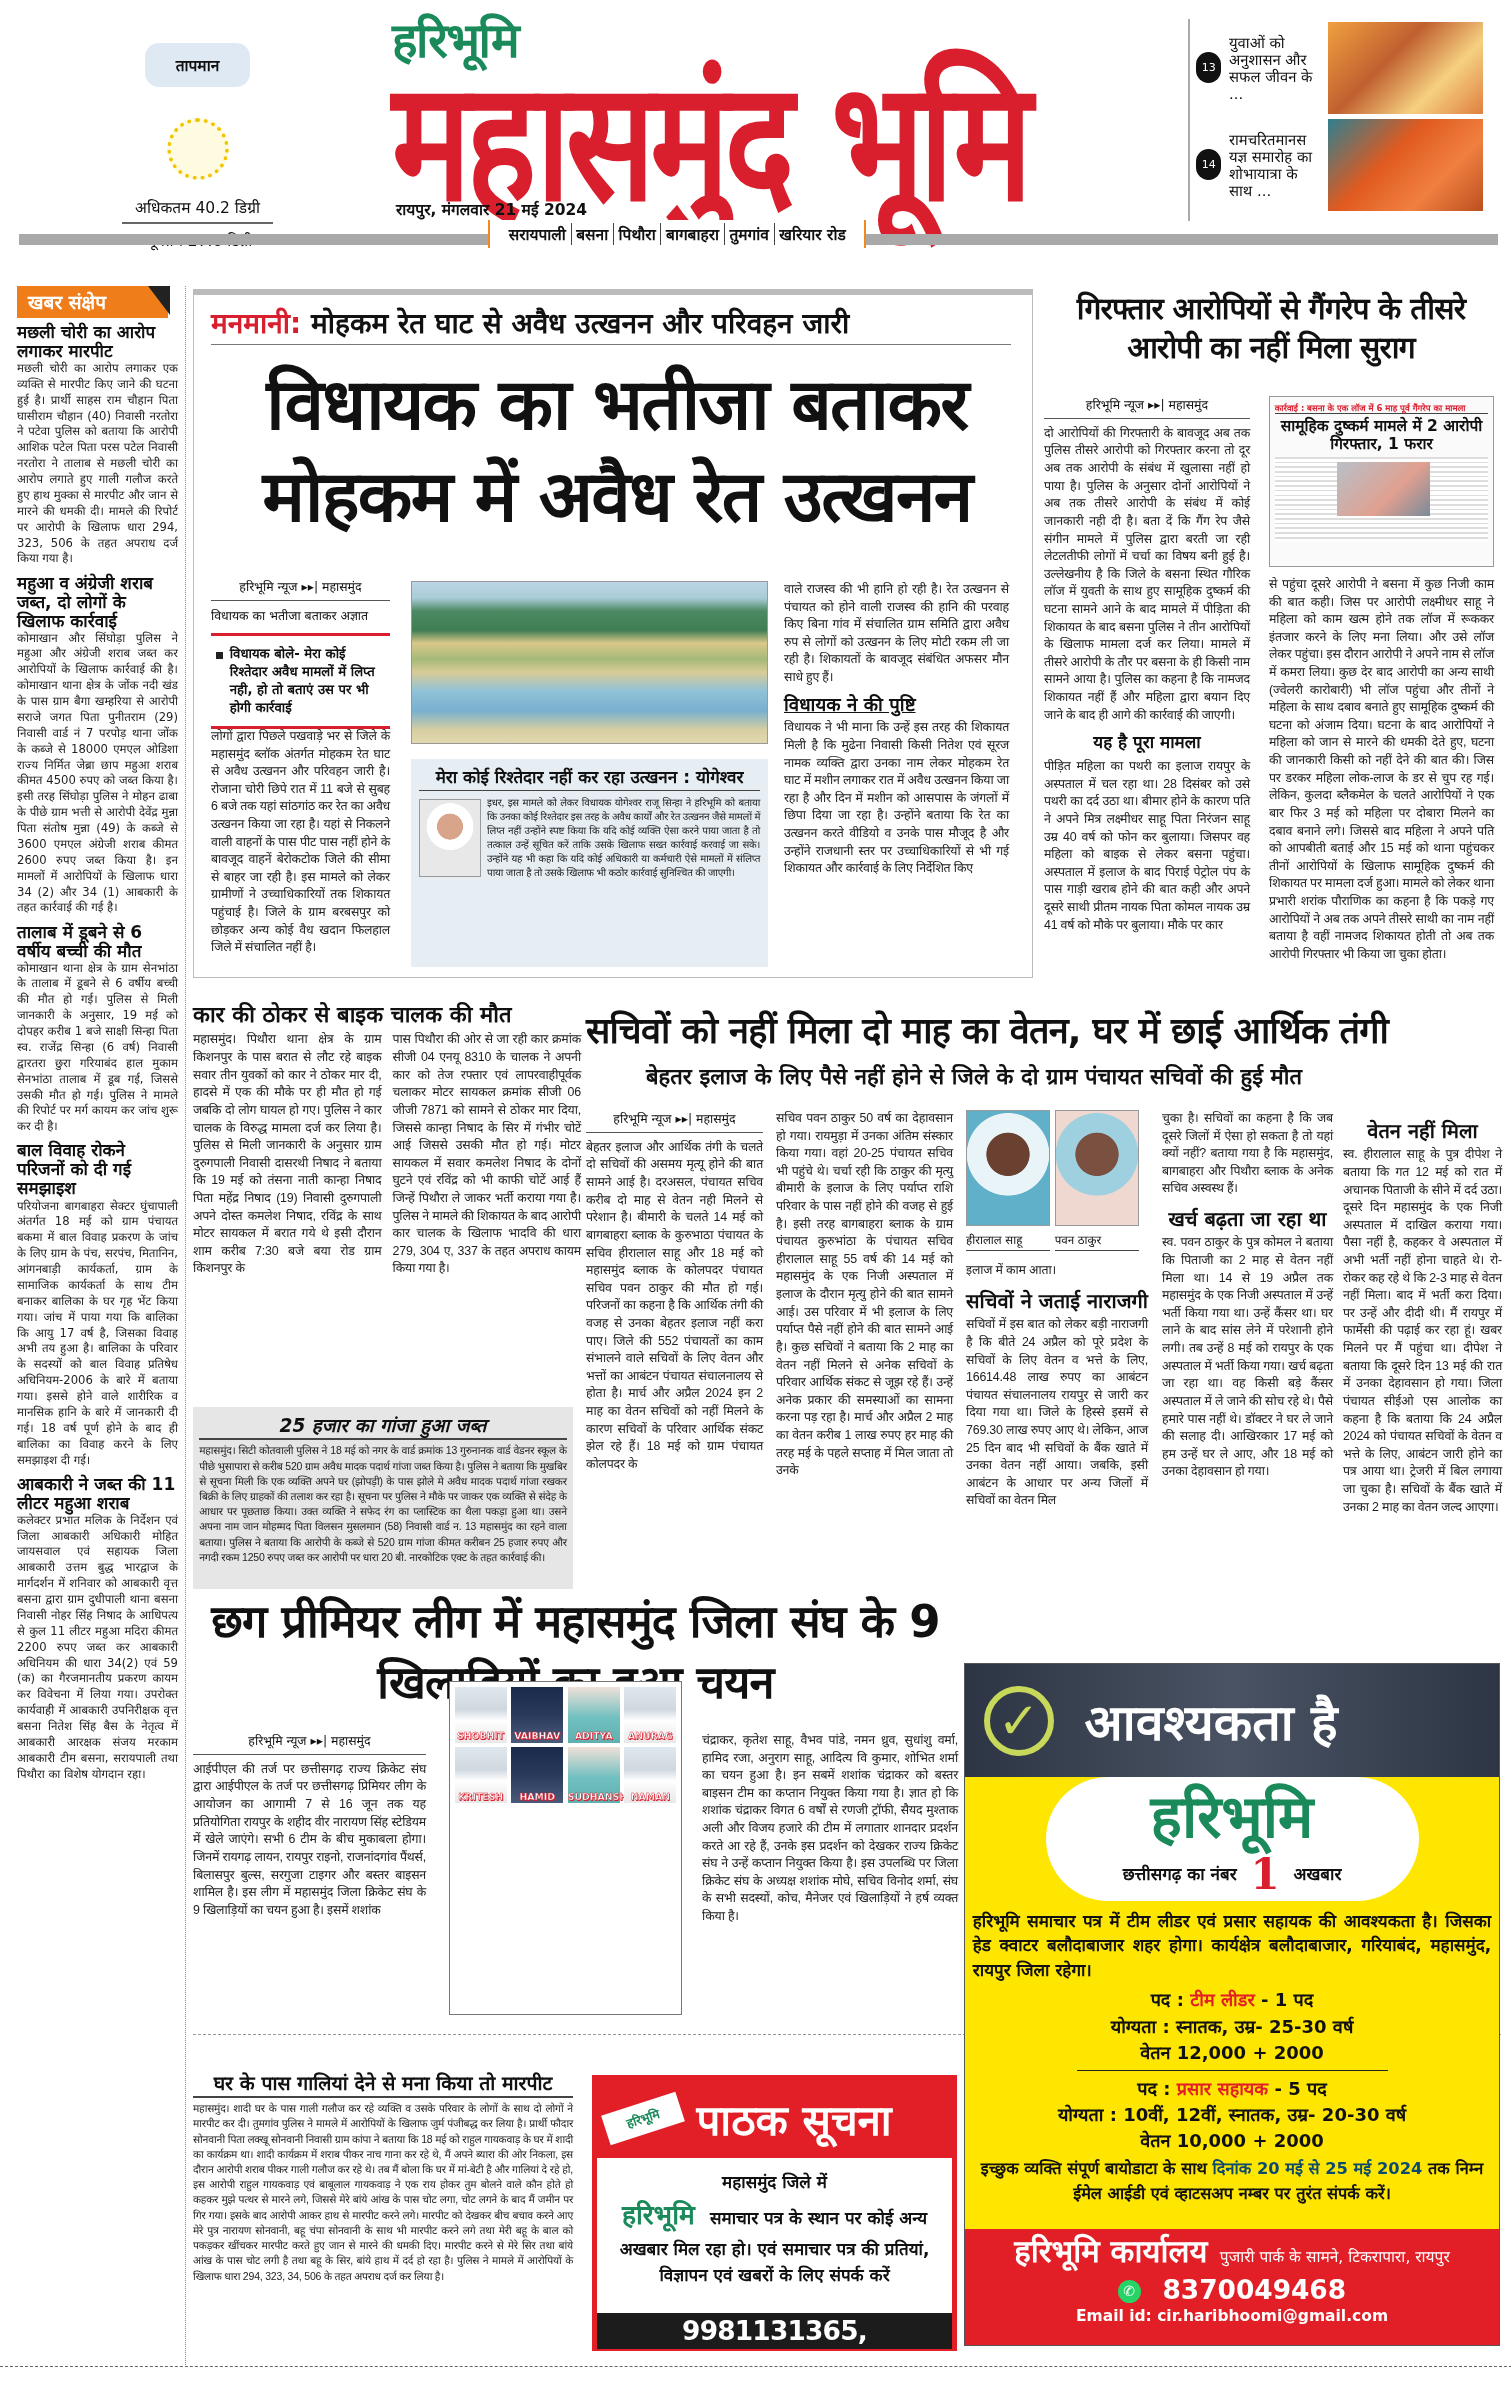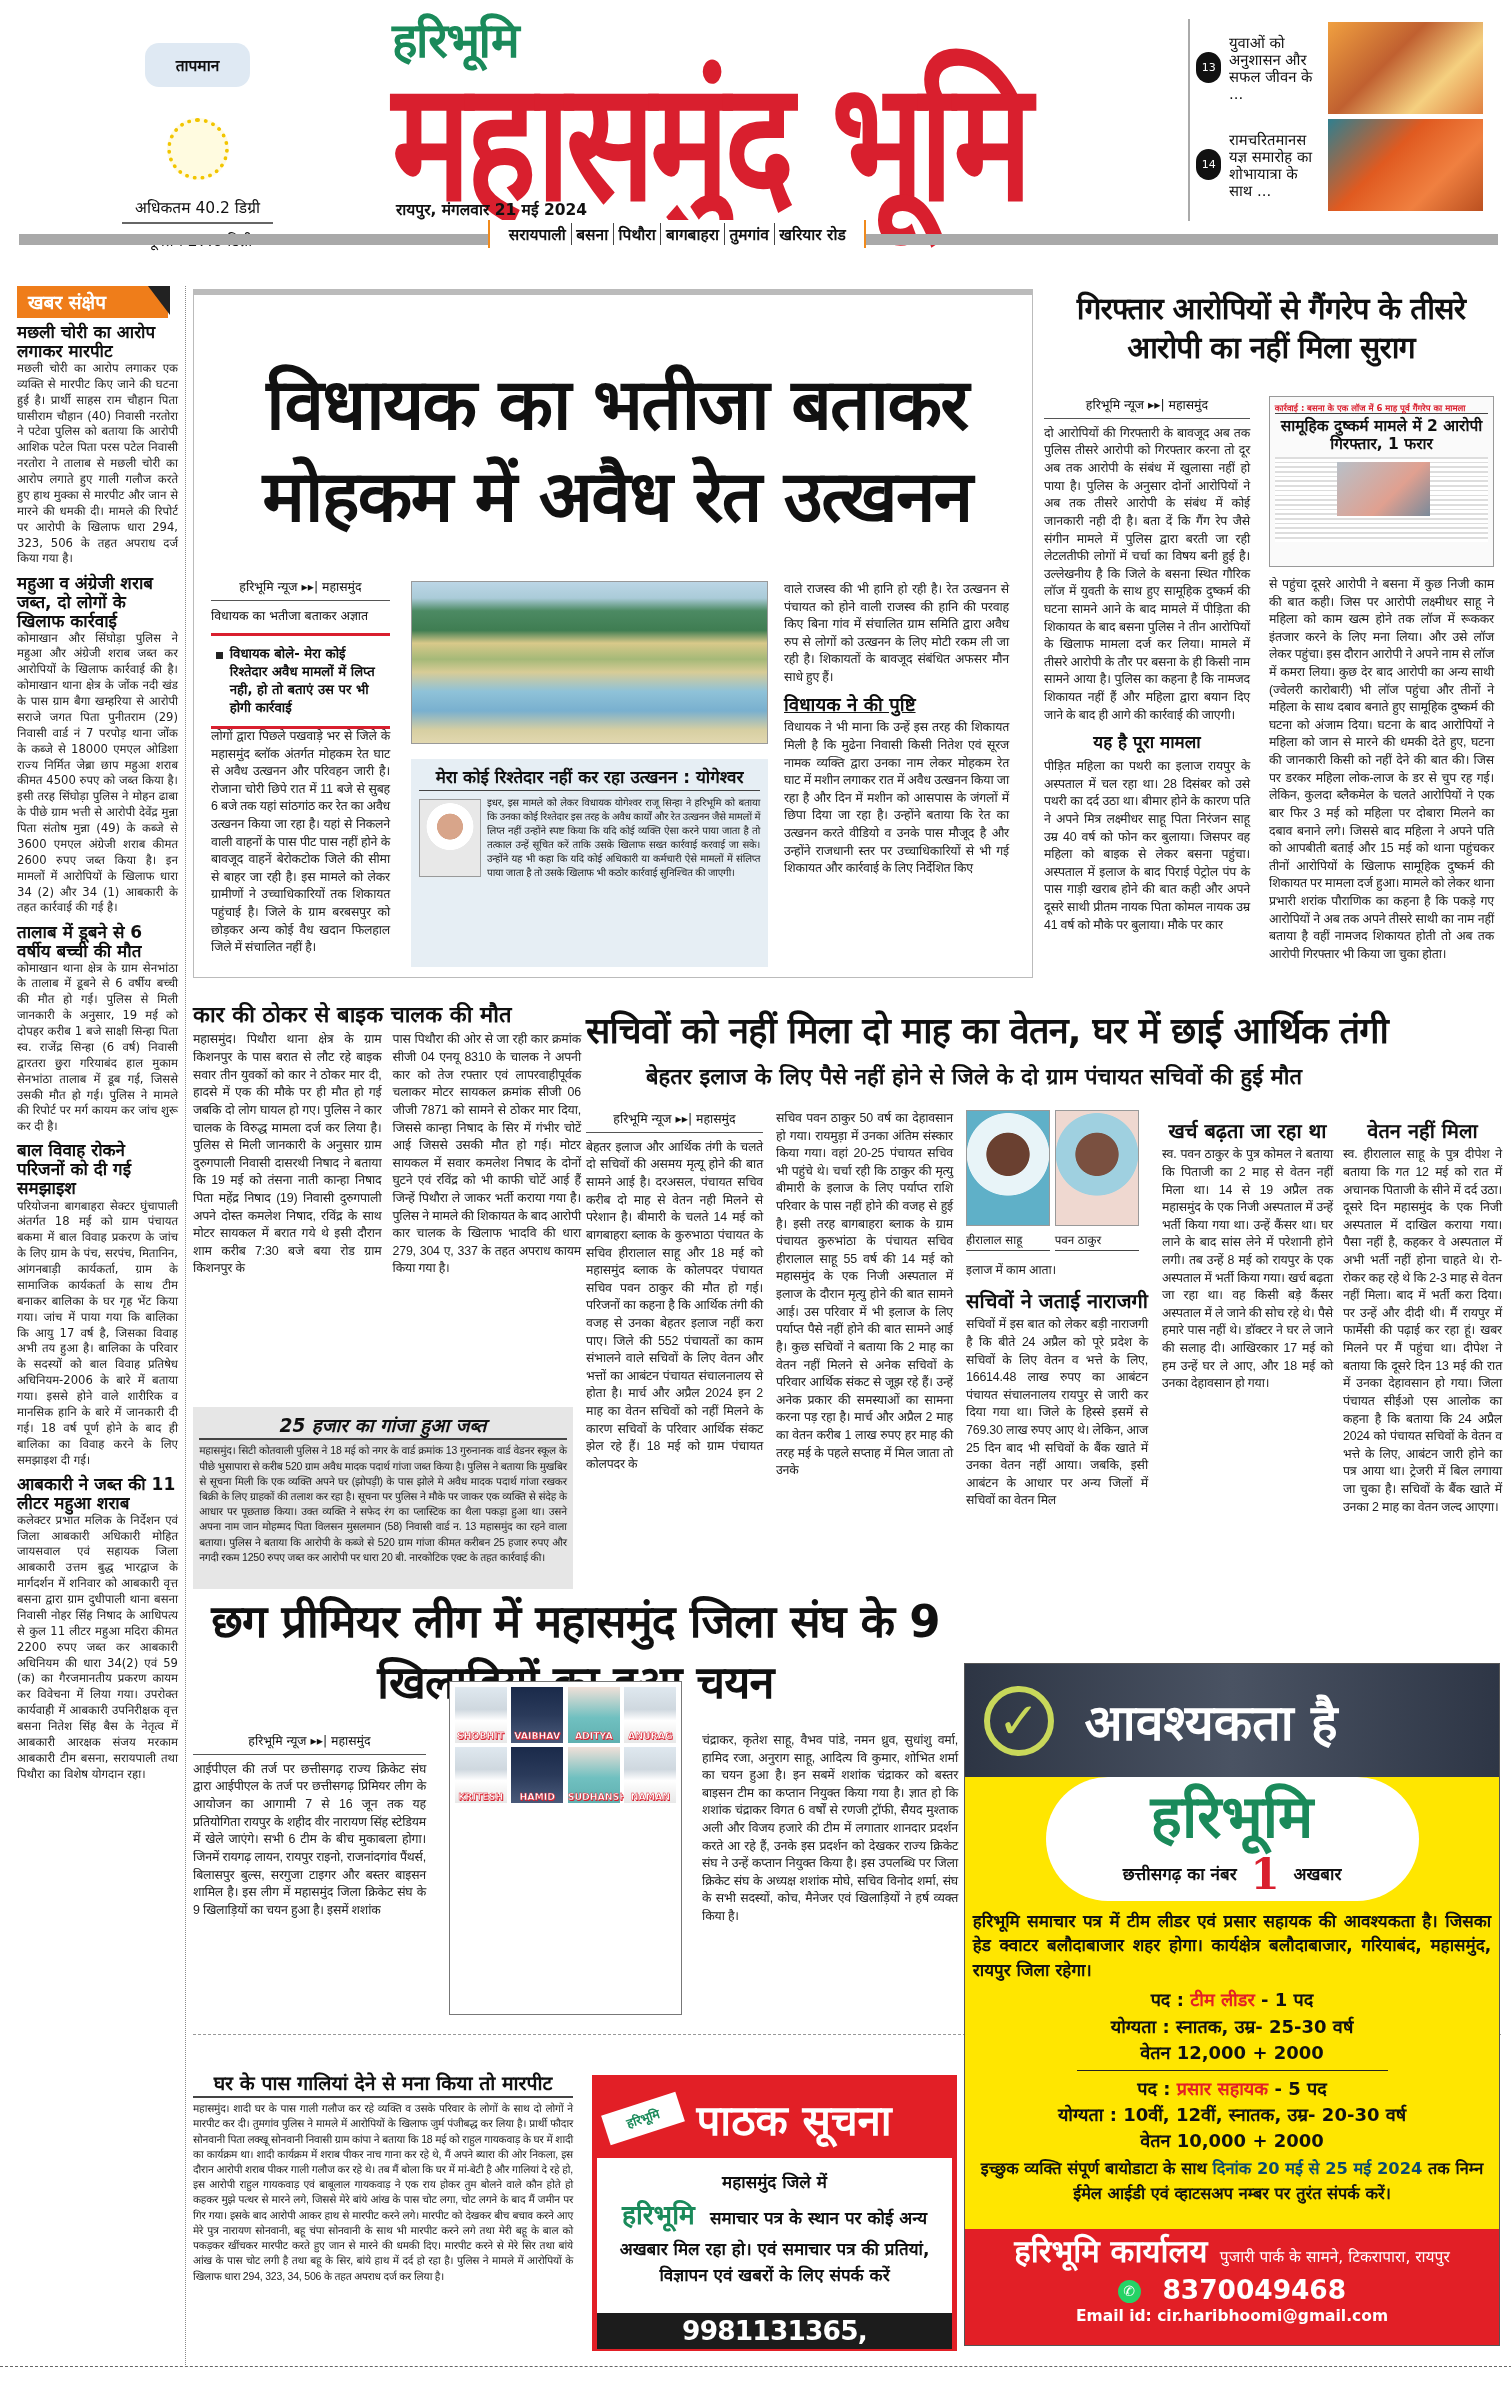--- a/index.html
+++ b/index.html
@@ -219,20 +219,24 @@
     <h3>बाल विवाह रोकने परिजनों को दी गई समझाइश</h3>
     <p class="body-text">परियोजना बागबाहरा सेक्टर घुंचापाली अंतर्गत 18 मई को ग्राम पंचायत बकमा में बाल विवाह प्रकरण के जांच के लिए ग्राम के पंच, सरपंच, मितानिन, आंगनबाड़ी कार्यकर्ता, ग्राम के सामाजिक कार्यकर्ता के साथ टीम बनाकर बालिका के घर गृह भेंट किया गया। जांच में पाया गया कि बालिका कि आयु 17 वर्ष है, जिसका विवाह अभी तय हुआ है। बालिका के परिवार के सदस्यों को बाल विवाह प्रतिषेध अधिनियम-2006 के बारे में बताया गया। इससे होने वाले शारीरिक व मानसिक हानि के बारे में जानकारी दी गई। 18 वर्ष पूर्ण होने के बाद ही बालिका का विवाह करने के लिए समझाइश दी गई।</p>
   </div>
   <div class="brief">
     <h3>आबकारी ने जब्त की 11 लीटर महुआ शराब</h3>
     <p class="body-text">कलेक्टर प्रभात मलिक के निर्देशन एवं जिला आबकारी अधिकारी मोहित जायसवाल एवं सहायक जिला आबकारी उत्तम बुद्ध भारद्वाज के मार्गदर्शन में शनिवार को आबकारी वृत्त बसना द्वारा ग्राम दुधीपाली थाना बसना निवासी नोहर सिंह निषाद के आधिपत्य से कुल 11 लीटर महुआ मदिरा कीमत 2200 रुपए जब्त कर आबकारी अधिनियम की धारा 34(2) एवं 59 (क) का गैरजमानतीय प्रकरण कायम कर विवेचना में लिया गया। उपरोक्त कार्यवाही में आबकारी उपनिरीक्षक वृत्त बसना नितेश सिंह बैस के नेतृत्व में आबकारी आरक्षक संजय मरकाम आबकारी टीम बसना, सरायपाली तथा पिथौरा का विशेष योगदान रहा।</p>
   </div>
 </aside>
 
 <article class="lead">
+  <div class="kicker">
+    <span class="red">मनमानी:</span>
+    <span>मोहकम रेत घाट से अवैध उत्खनन और परिवहन जारी</span>
+  </div>
   <h1 class="lead-hed">विधायक का भतीजा बताकर मोहकम में अवैध रेत उत्खनन</h1>
 
   <div class="lead-c1">
     <div class="byline">
       <span>हरिभूमि न्यूज</span>
       <span> ▸▸| </span>
       <span>महासमुंद</span>
     </div>
     <div class="intro">विधायक का भतीजा बताकर अज्ञात</div>
     <div class="redrule"></div>
@@ -322,20 +326,21 @@
         <div class="nm">हीरालाल साहू</div>
       </div><div class="person">
         <div class="ph b"></div>
         <div class="nm">पवन ठाकुर</div>
       </div>
       <p class="body-text cond" style="margin-top:11px">इलाज में काम आता।</p>
       <div class="sub-c">सचिवों ने जताई नाराजगी</div>
       <p class="body-text cond">सचिवों में इस बात को लेकर बड़ी नाराजगी है कि बीते 24 अप्रैल को पूरे प्रदेश के सचिवों के लिए वेतन व भत्ते के लिए, 16614.48 लाख रुपए का आबंटन पंचायत संचालनालय रायपुर से जारी कर दिया गया था। जिले के हिस्से इसमें से 769.30 लाख रुपए आए थे। लेकिन, आज 25 दिन बाद भी सचिवों के बैंक खाते में उनका वेतन नहीं आया। जबकि, इसी आबंटन के आधार पर अन्य जिलों में सचिवों का वेतन मिल</p>
     </div>
     <div class="sc4">
+      <p class="body-text cond">चुका है। सचिवों का कहना है कि जब दूसरे जिलों में ऐसा हो सकता है तो यहां क्यों नहीं? बताया गया है कि महासमुंद, बागबाहरा और पिथौरा ब्लाक के अनेक सचिव अस्वस्थ हैं।</p>
       <div class="sub-c">खर्च बढ़ता जा रहा था</div>
       <p class="body-text cond">स्व. पवन ठाकुर के पुत्र कोमल ने बताया कि पिताजी का 2 माह से वेतन नहीं मिला था। 14 से 19 अप्रैल तक महासमुंद के एक निजी अस्पताल में उन्हें भर्ती किया गया था। उन्हें कैंसर था। घर लाने के बाद सांस लेने में परेशानी होने लगी। तब उन्हें 8 मई को रायपुर के एक अस्पताल में भर्ती किया गया। खर्च बढ़ता जा रहा था। वह किसी बड़े कैंसर अस्पताल में ले जाने की सोच रहे थे। पैसे हमारे पास नहीं थे। डॉक्टर ने घर ले जाने की सलाह दी। आखिरकार 17 मई को हम उन्हें घर ले आए, और 18 मई को उनका देहावसान हो गया।</p>
     </div>
     <div class="sc5">
       <div class="sub-c">वेतन नहीं मिला</div>
       <p class="body-text cond">स्व. हीरालाल साहू के पुत्र दीपेश ने बताया कि गत 12 मई को रात में अचानक पिताजी के सीने में दर्द उठा। दूसरे दिन महासमुंद के एक निजी अस्पताल में दाखिल कराया गया। पैसा नहीं है, कहकर वे अस्पताल में अभी भर्ती नहीं होना चाहते थे। रो-रोकर कह रहे थे कि 2-3 माह से वेतन नहीं मिला। बाद में भर्ती करा दिया। पर उन्हें और दीदी थी। मैं रायपुर में फार्मेसी की पढ़ाई कर रहा हूं। खबर मिलने पर मैं पहुंचा था। दीपेश ने बताया कि दूसरे दिन 13 मई की रात में उनका देहावसान हो गया। जिला पंचायत सीईओ एस आलोक का कहना है कि बताया कि 24 अप्रैल 2024 को पंचायत सचिवों के वेतन व भत्ते के लिए, आबंटन जारी होने का पत्र आया था। ट्रेजरी में बिल लगाया जा चुका है। सचिवों के बैंक खाते में उनका 2 माह का वेतन जल्द आएगा।</p>
     </div>
   </div>
 </article>
 

